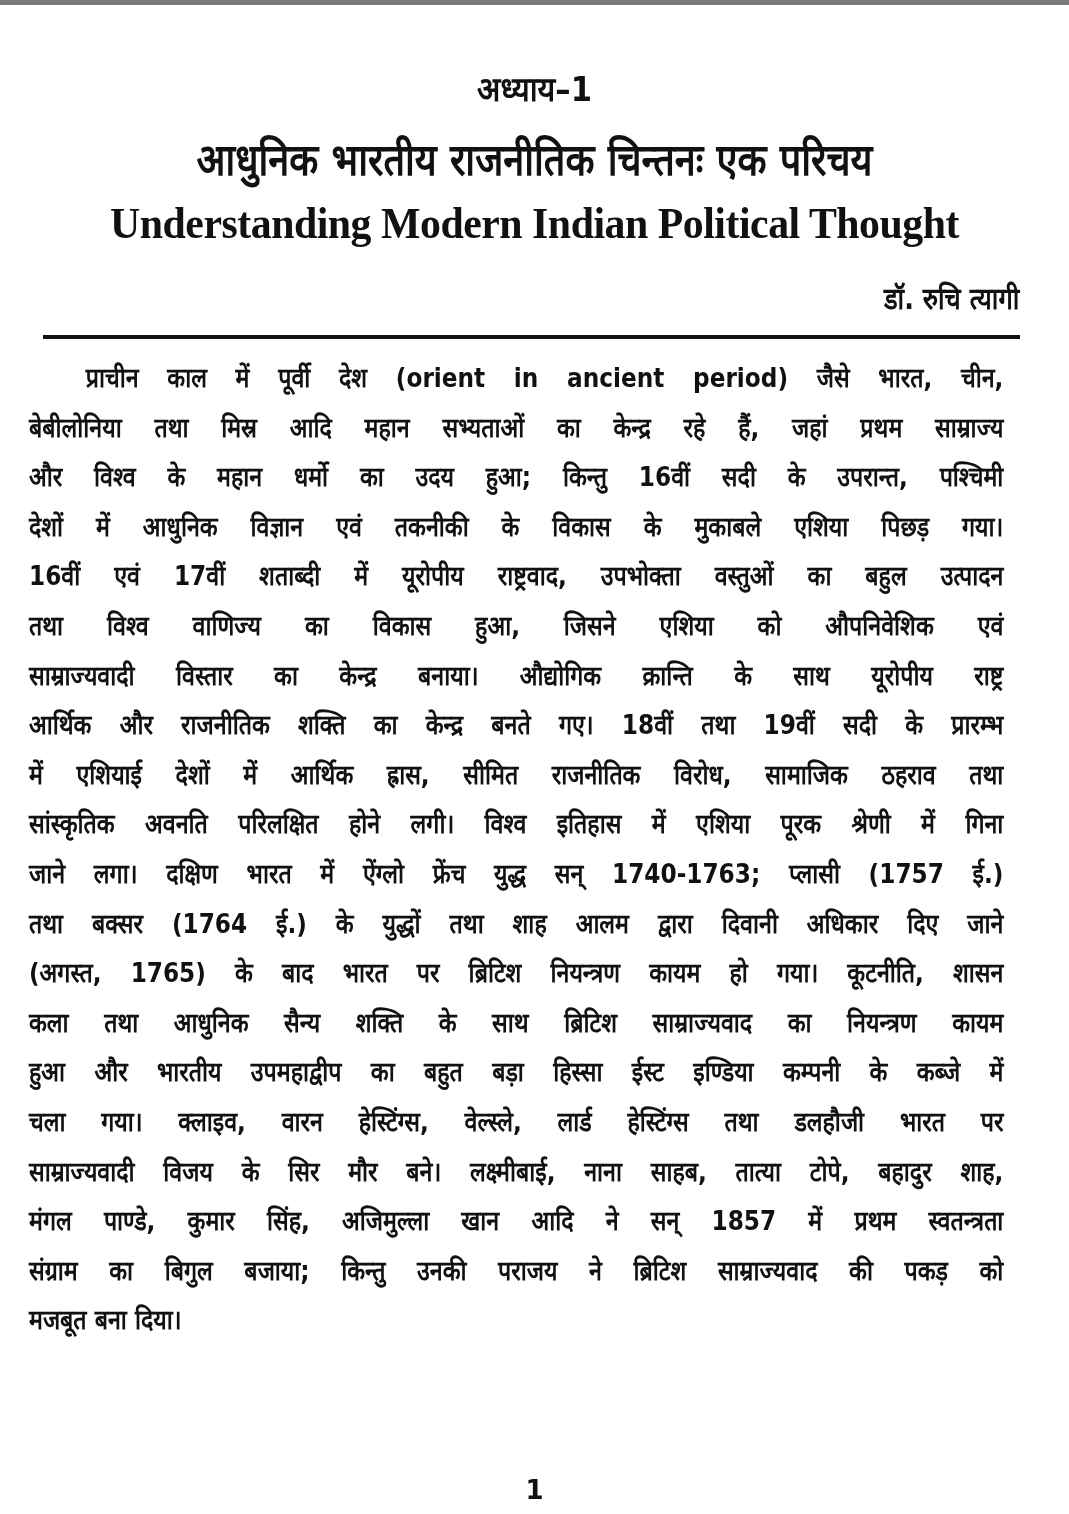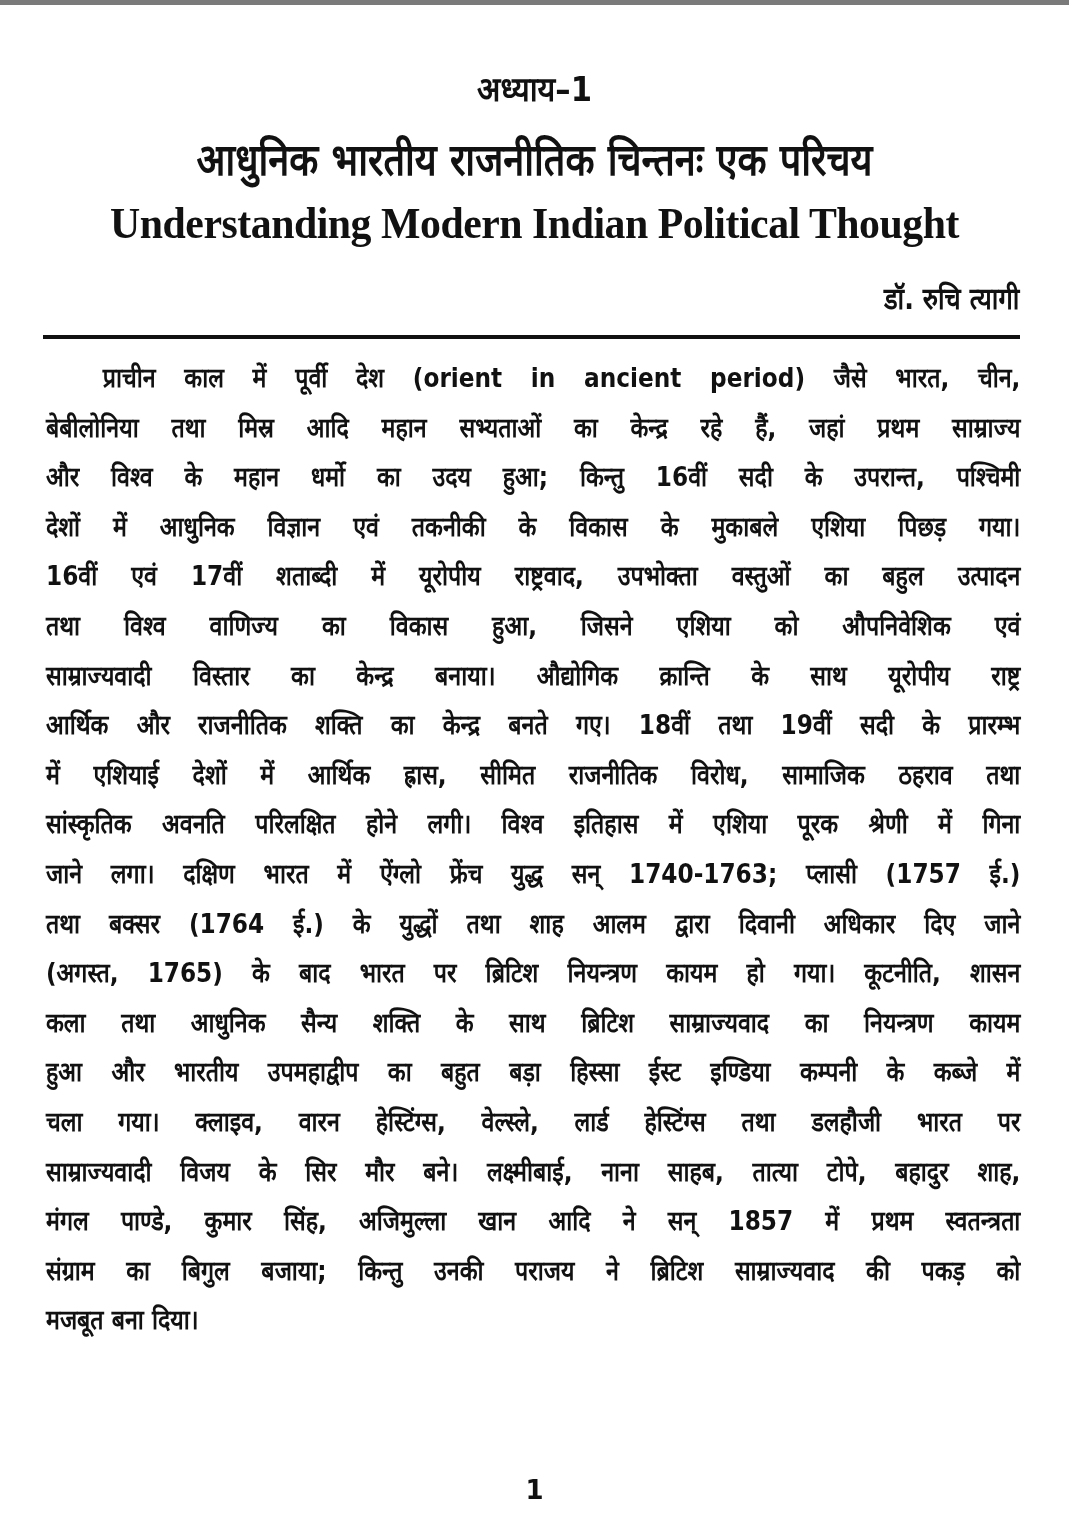--- a/index.html
+++ b/index.html
@@ -26,21 +26,21 @@
     font-family: "Liberation Serif", serif; font-weight: bold; font-size: 44px;
     white-space: nowrap; transform: scaleX(0.95); letter-spacing: -0.5px;
   }
   .author {
     position: absolute; right: 50px; top: 272px;
     font-family: "DejaVu Sans", sans-serif; font-weight: bold; font-size: 30px;
     transform: scaleX(0.85); transform-origin: right center; white-space: nowrap;
   }
   .rule { position: absolute; left: 43px; width: 977px; top: 330px; height: 4px; background: #111; }
   .body-text {
-    position: absolute; left: 46px; width: 974px; top: 348px;
+    position: absolute; left: 29px; width: 974px; top: 348px;
     font-family: "DejaVu Sans", sans-serif; font-size: 27px; font-weight: 600;
   }
   .line {
     height: 49.6px; line-height: 49.6px; white-space: nowrap;
     text-align: justify; text-align-last: justify; overflow: visible;
     transform: scaleX(0.86); transform-origin: left center; width: 1133px;
   }
   .line.indent { padding-left: 66px; width: 1067px; }
   .line.last { text-align-last: left; }
   .para-gap { height: 16px; }

